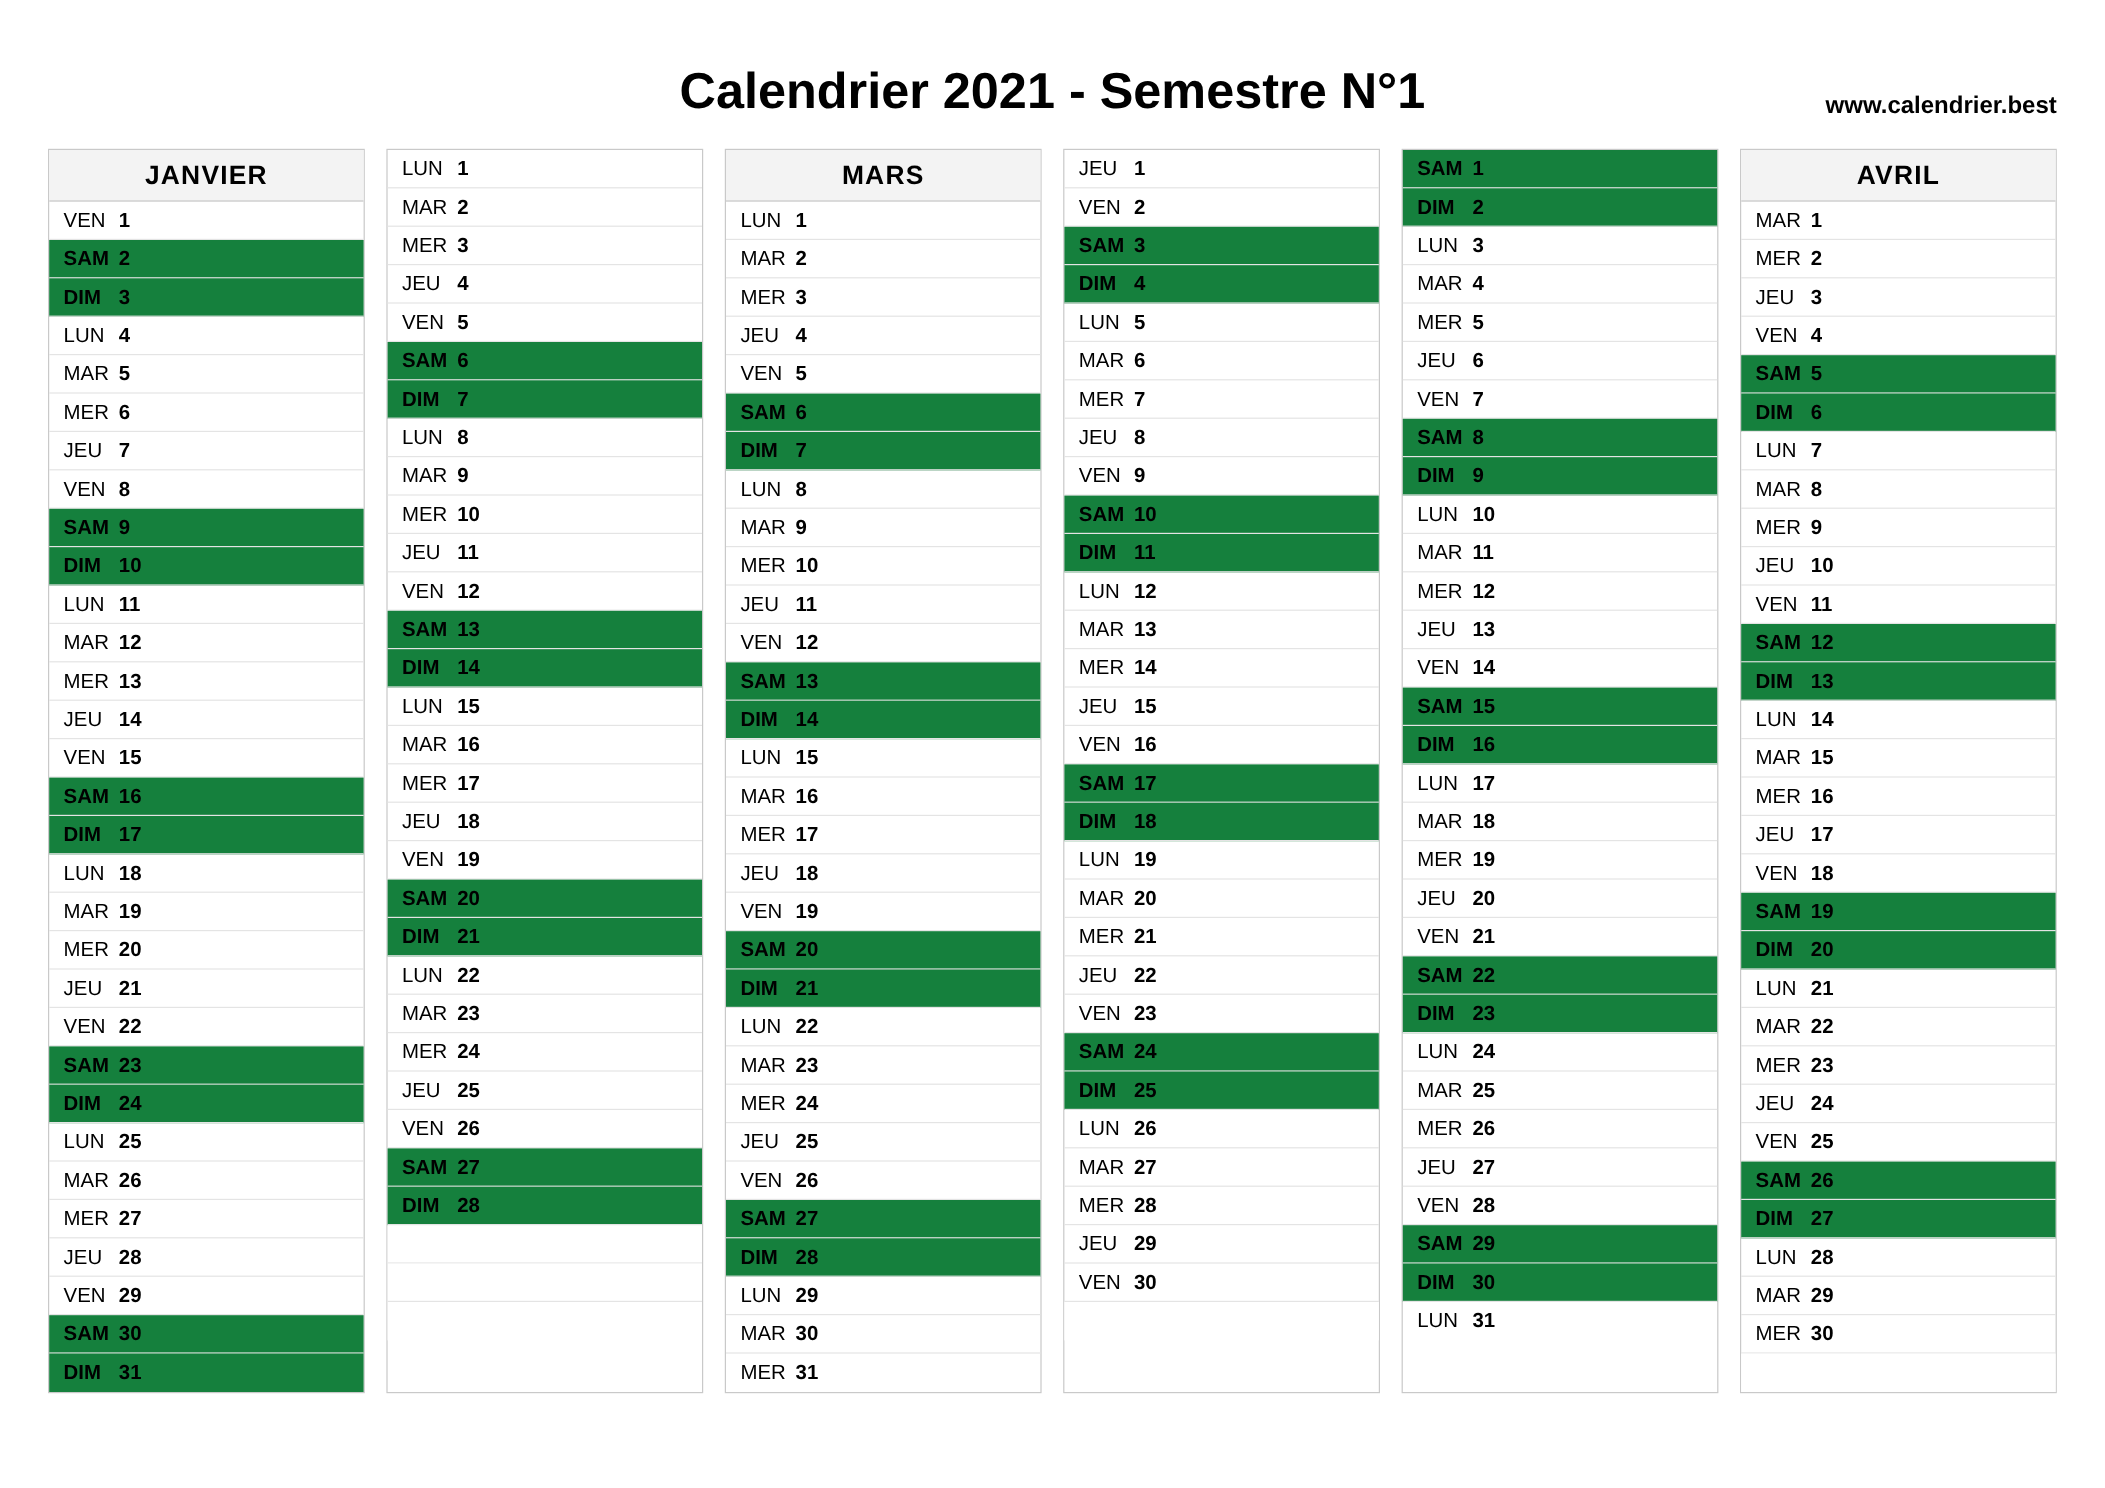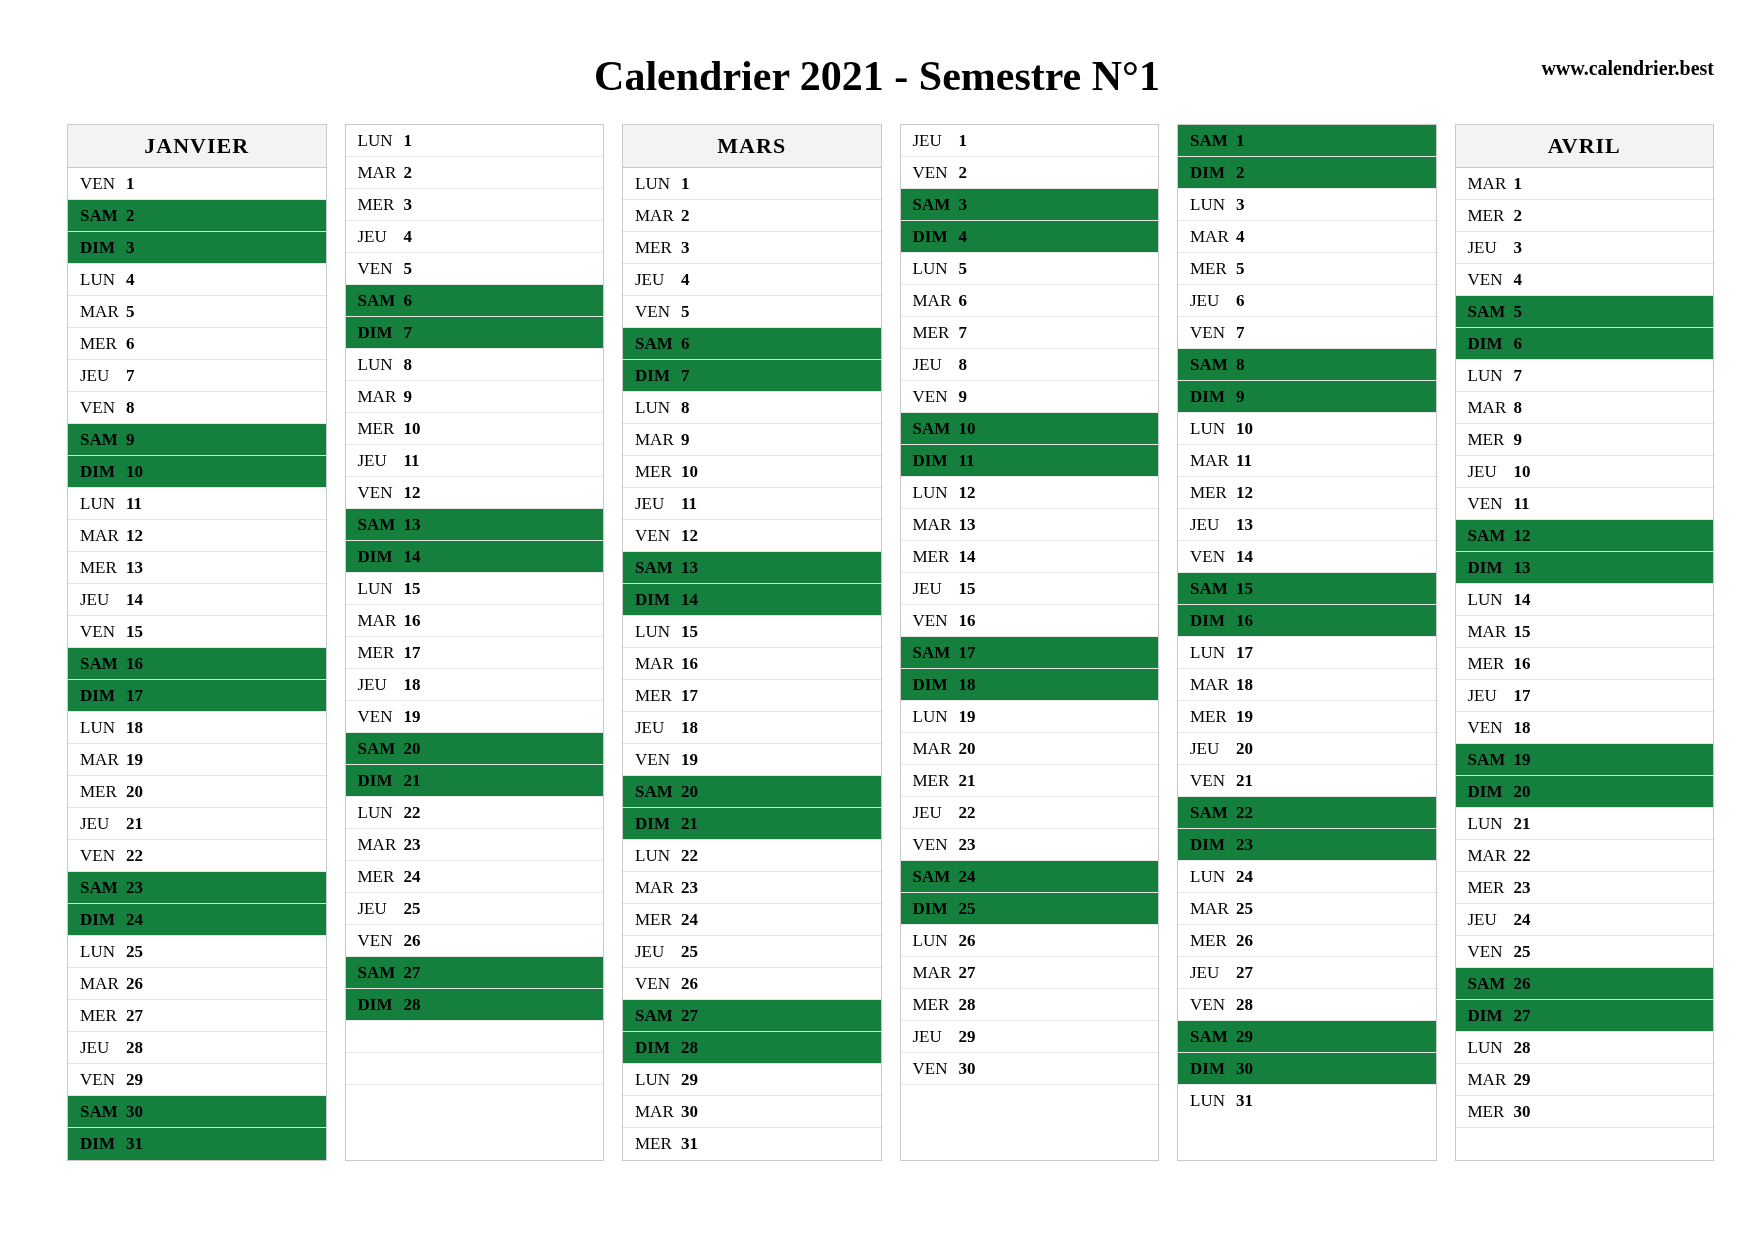--- a/index.html
+++ b/index.html
@@ -1,21 +1,21 @@
 <!DOCTYPE html>
 <html><head>
 <meta charset="utf-8">
 <style>
   * { box-sizing: border-box; margin: 0; padding: 0; }
   html, body { width: 1754px; height: 1240px; background: #fff; font-family: Arial, Helvetica, sans-serif; color: #000; }
-  .page { padding: 20px 40px 40px 40px; font-family: Liberation Serif, serif; }
+  .page { padding: 20px 40px 40px 40px; }
   .header-row { display: flex; align-items: flex-end; justify-content: center; position: relative; height: 70px; margin: 10px 0 24px 0; }
   .title { font-size: 42px; font-weight: 700; text-align: center; width: 100%; }
-  .site { position: absolute; right: 0; bottom: 20px; font-size: 20px; font-weight: 700; }
-  .months { display: flex; gap: 18px; margin-left: 27px; }
+  .site { position: absolute; right: 0; bottom: 0; font-size: 20px; font-weight: 700; }
+  .months { display: flex; gap: 18px; }
   .month { flex: 1 1 0; border: 1px solid #c9c9c9; background: #fff; }
   .month-header { background: #f3f3f3; border-bottom: 1px solid #c9c9c9; text-align: center; font-weight: 700; font-size: 22px; letter-spacing: 1px; padding: 8px 0; }
   .day-row { display: flex; align-items: center; height: 32px; border-bottom: 1px solid #e4e4e4; font-size: 17px; padding-left: 12px; }
   .day-row:last-child { border-bottom: none; }
   .day-row.weekend { background: #15803d; font-weight: 700; }
   .day-row.empty { background: #fff; }
   .dow { width: 46px; }
   .dnum { font-weight: 700; width: 30px; }
 </style>
 </head>

